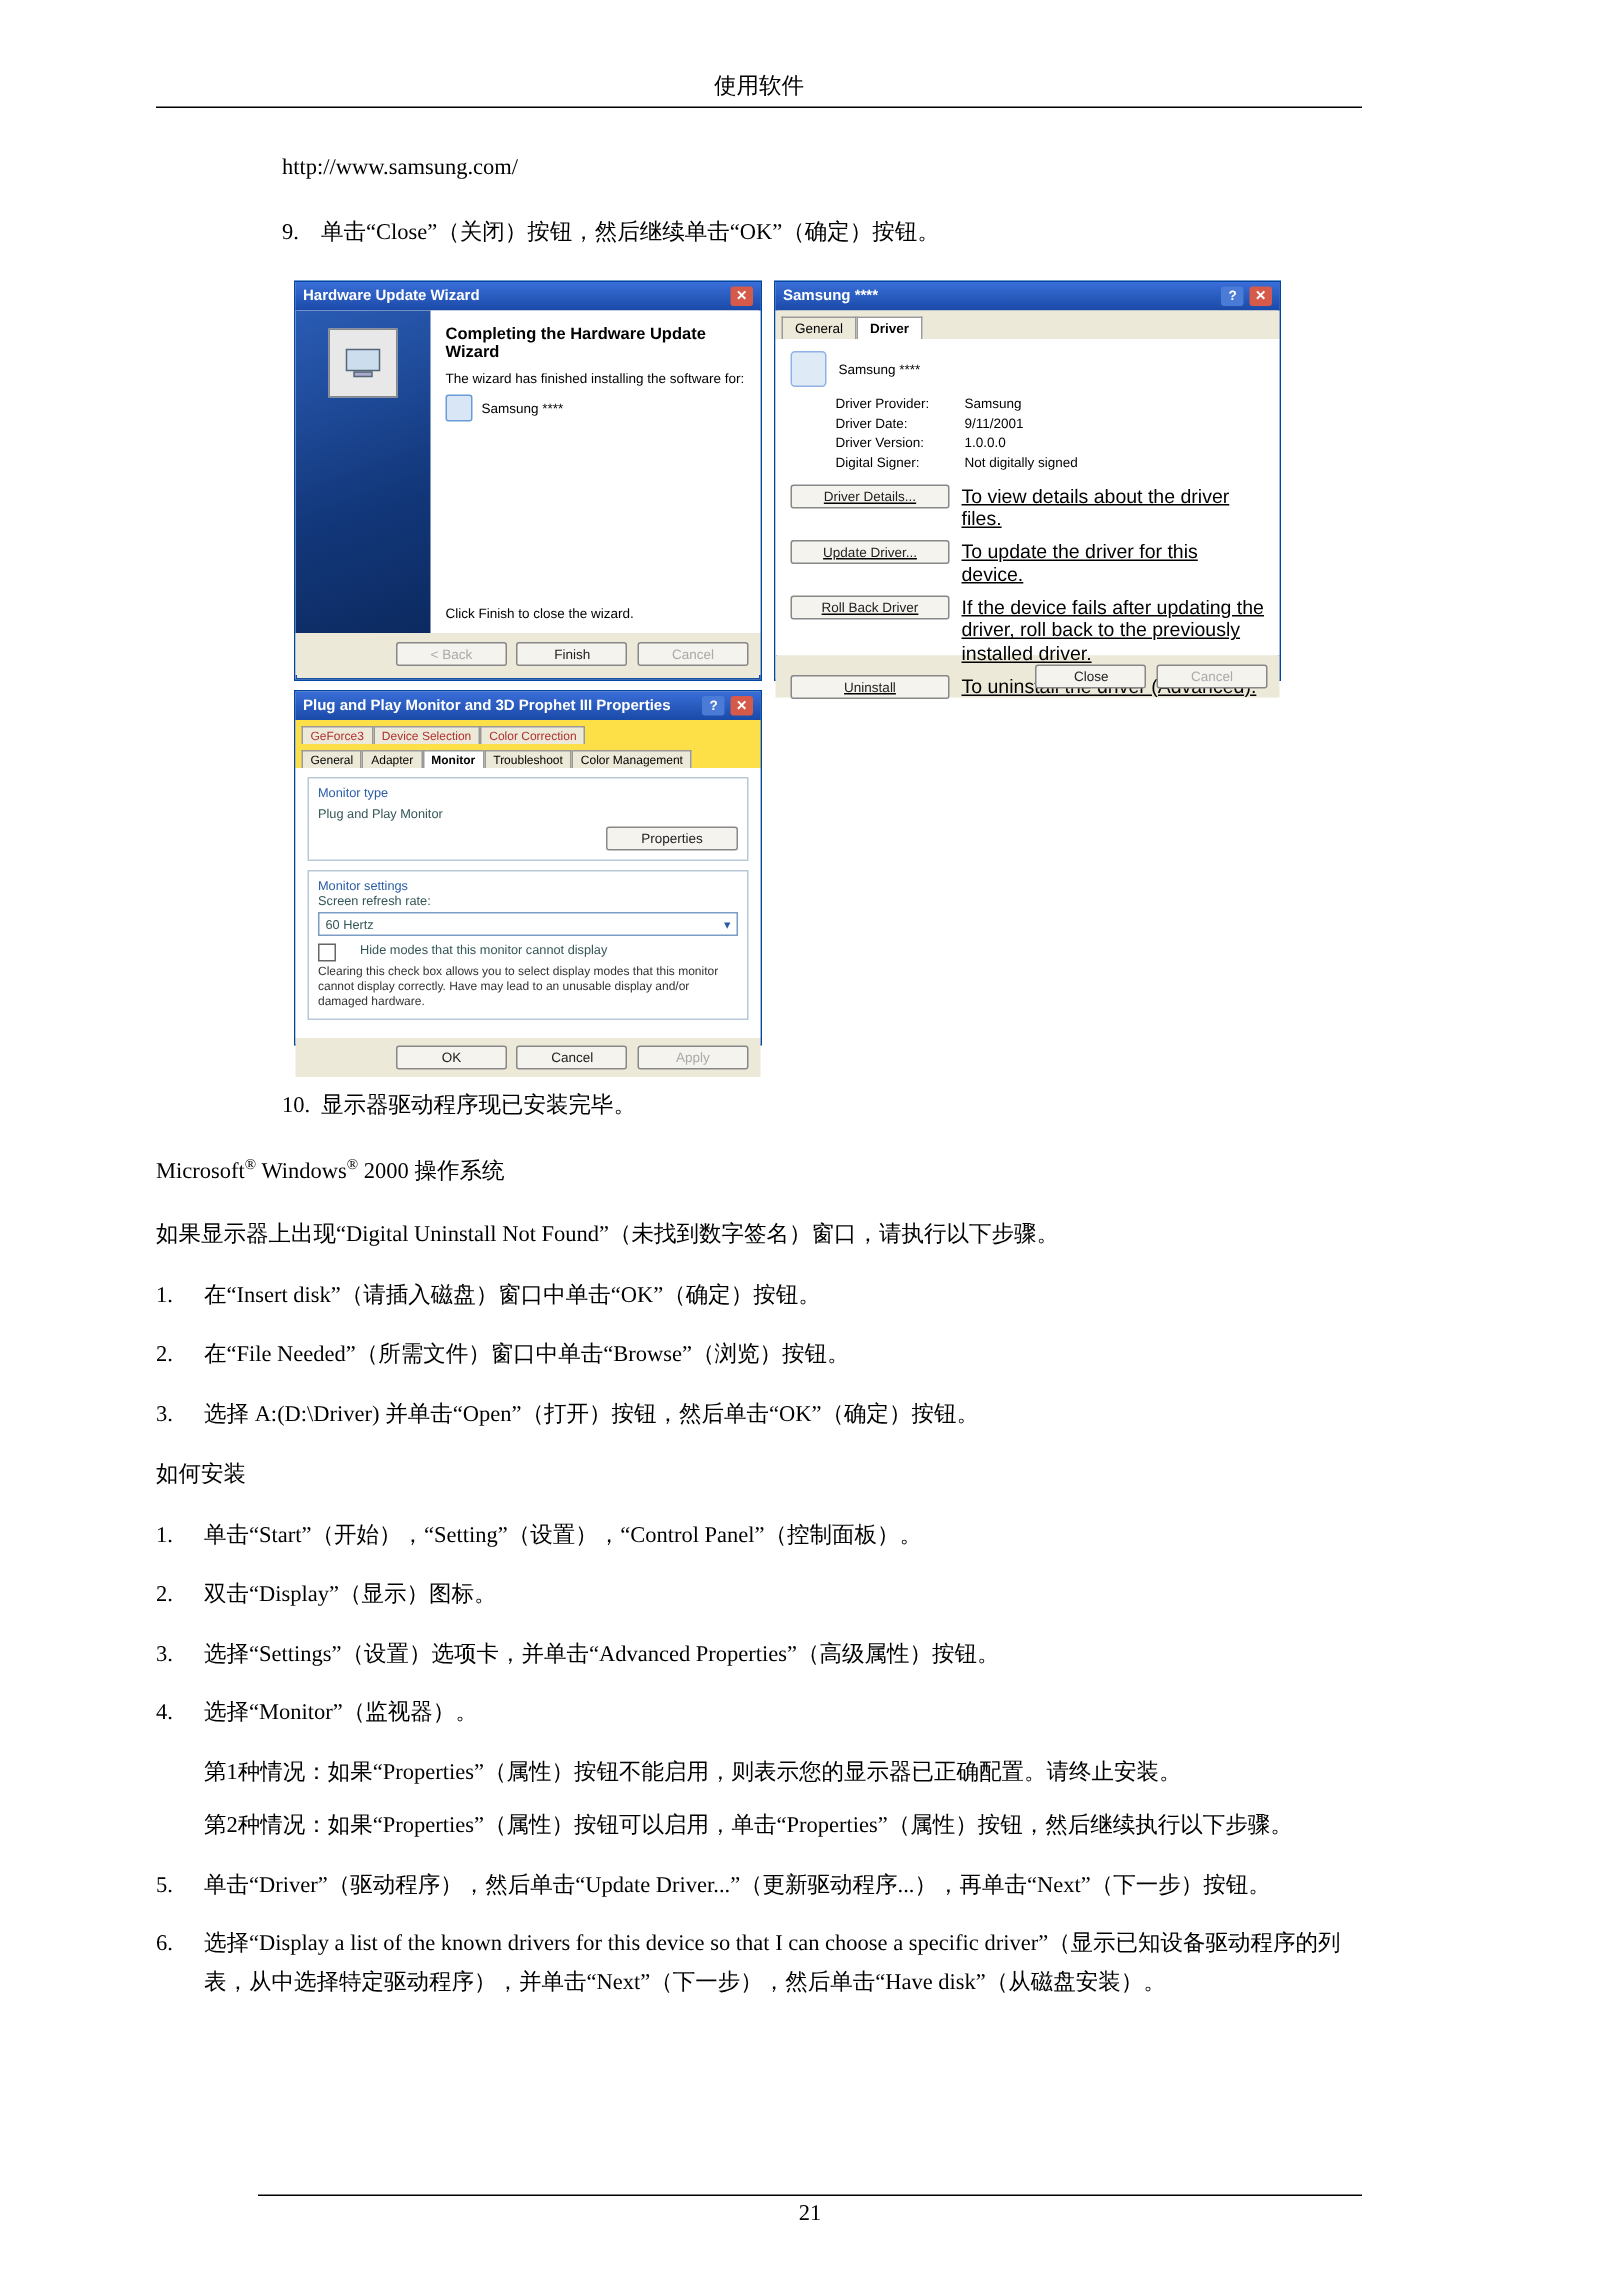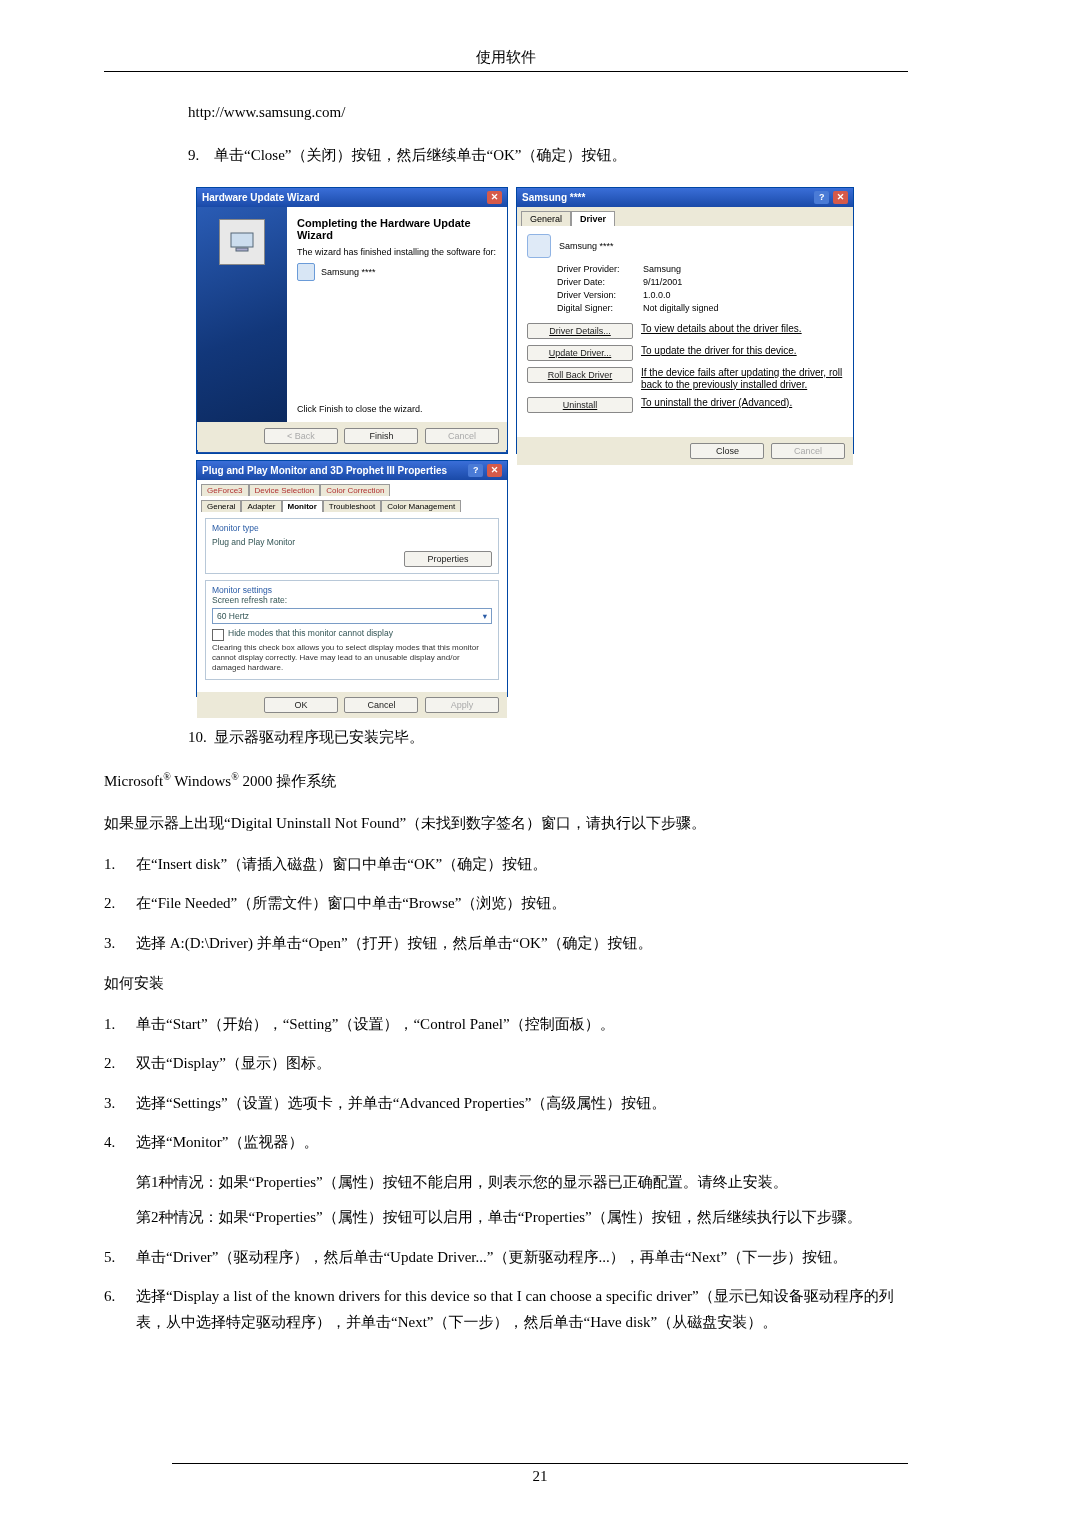--- a/index.html
+++ b/index.html
@@ -120,35 +120,35 @@
   .tab.active{ background:#fff; font-weight:bold; }
   .wr-body{ background:#fff; padding:8px 10px; height:195px; }
   .wr-row{ display:flex; gap:8px; align-items:center; margin-bottom:6px; font-size:9px;}
   .wr-row .chip2{ width:22px;height:22px;background:#dfeaf7;border:1px solid #8fb3e4;border-radius:3px;}
   .wr-grid{ margin-left:30px; font-size:9px; }
   .wr-grid div{ display:flex; margin-bottom:3px; }
   .wr-grid .k{ width:86px;}
   .wr-btngrid{ margin-top:10px; font-size:9px;}
   .wr-btngrid .row{ display:flex; align-items:flex-start; margin-bottom:6px;text-decoration:underline;}
   .wr-btngrid .btn{ min-width:88px; text-align:center; margin:0 8px 0 0;}
-  .wr-btngrid .desc{ flex:1; font-size:10px; line-height:1.2;}
+  .wr-btngrid .desc{ flex:1; font-size:13px; line-height:1.2;}
   .win-bottom{ width:310px; height:235px; }
-  .wb-tabs{ display:flex; flex-wrap:wrap; font-size:8px; padding:4px 4px 0 4px; background:#ffffff;
+  .wb-tabs{ display:flex; flex-wrap:wrap; font-size:8px; padding:4px 4px 0 4px; background:#fde047;
     gap:0; }
   .wb-tabs .t{ border:1px solid #999; border-bottom:none; padding:1px 5px; background:#ece9d8;}
   .wb-tabs .t.red{ color:#b03030; }
   .wb-tabs .t.act{ background:#fff; font-weight:bold; }
   .wb-body{ background:#fff; height:168px; padding:6px 8px; font-size:8.5px; color:#355; }
   .wb-body .grp{ border:1px solid #b8c8d8; padding:4px 6px 6px 6px; margin-bottom:6px; }
   .wb-body .grp .lbl{ color:#2a5ca6; font-size:8.5px; }
   .wb-body .inputline{ border:1px solid #7a9cc6; background:#fff; padding:2px 4px; margin:3px 0;
     display:flex; justify-content:space-between; align-items:center;}
   .wb-body .inputline .dd{ color:#2a5ca6; }
   .wb-body .note{ color:#333; font-size:8px; line-height:1.25; margin-top:2px; }
-  .wb-body .cb{ display:flex; gap:4px; align-items:flex-start; margin-top:4px;}
+  .wb-body .cb{ display:flex; gap:16px; align-items:flex-start; margin-top:4px;}
   .wb-body .cb .box{ width:10px;height:10px;border:1px solid #666; flex-shrink:0; margin-top:1px;}
   .wb-buttons{ text-align:right; padding:5px 8px; background:#ece9d8;}
 
   .section-plain {
     margin-left: 0;
     line-height: 1.85;
   }
   .section-plain p { margin: 0 0 14px 0; }
   .os-line {
     font-family: "Times New Roman", serif;

